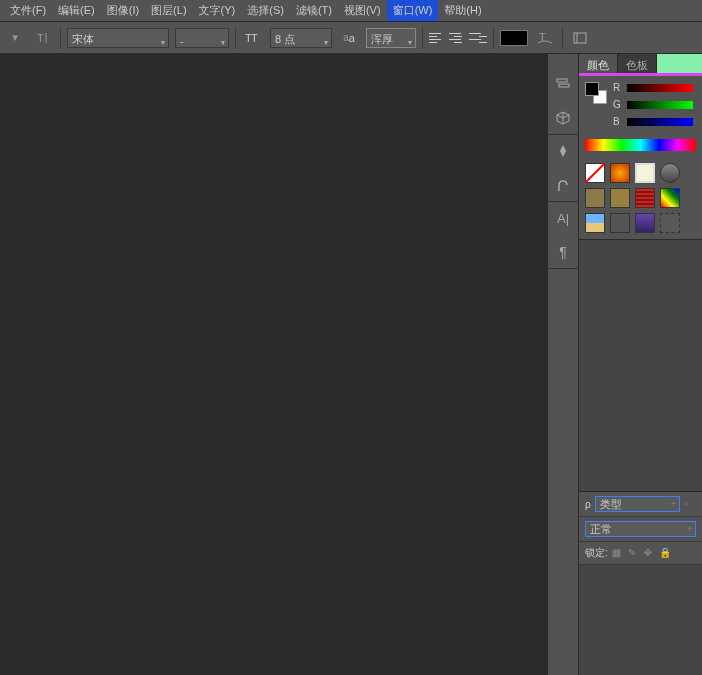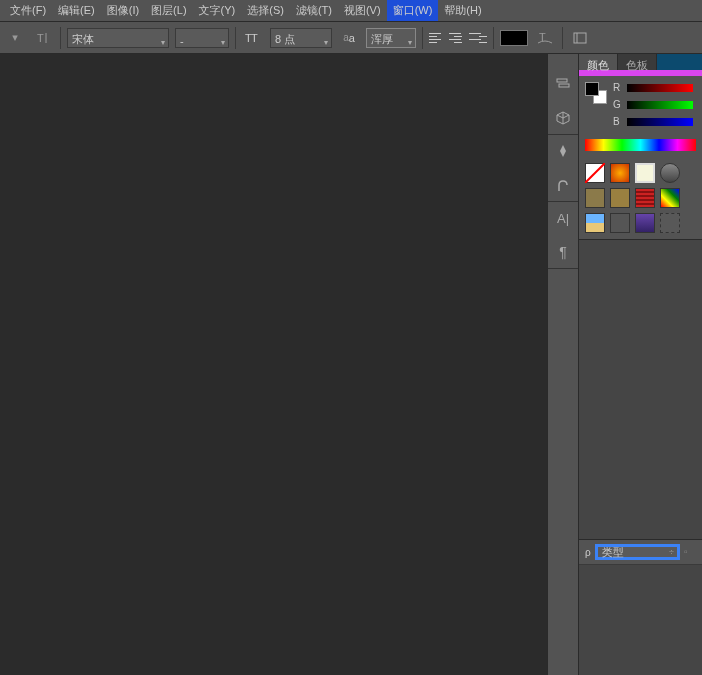--- a/index.html
+++ b/index.html
@@ -19,21 +19,21 @@
 .align-grp{display:flex;gap:2px}
 .align-btn{width:18px;height:18px;display:flex;flex-direction:column;justify-content:center;gap:2px}
 .align-btn span{height:1px;background:#ccc}
 .color-sw{width:28px;height:16px;background:#000;border:1px solid #777}
 .workspace{display:flex;height:621px}
 .canvas{flex:1;background:#2b2b2b}
 .vtbar{width:31px;background:#535353;border-left:1px solid #2a2a2a;display:flex;flex-direction:column;padding-top:14px}
 .vt-grp{border-bottom:1px solid #333;display:flex;flex-direction:column;align-items:center;padding:6px 0;gap:14px}
 .vt-ico{width:20px;height:20px;display:flex;align-items:center;justify-content:center;color:#aaa;font-size:15px}
 .right{width:124px;background:#535353;display:flex;flex-direction:column;border-left:1px solid #2a2a2a}
-.tabs{height:22px;display:flex;background:#0c4a6e;border-bottom:6px solid #d946ef}
+.tabs{height:22px;display:flex;background:#86efac;border-bottom:3px solid #d946ef}
 .tab{padding:4px 8px;background:#3a3a3a;color:#aaa;border-right:1px solid #2a2a2a}
 .tab.active{background:#535353;color:#ddd}
 .color-pnl{padding:6px;background:#535353}
 .fgbg{width:22px;height:22px;position:relative;float:left;margin-right:6px}
 .fg{width:14px;height:14px;background:#000;border:1px solid #999;position:absolute;top:0;left:0;z-index:1}
 .bg{width:14px;height:14px;background:#fff;border:1px solid #999;position:absolute;bottom:0;right:0}
 .sliders{overflow:hidden}
 .srow{display:flex;align-items:center;gap:4px;margin-bottom:6px}
 .srow label{width:10px;font-size:10px}
 .srow .bar{width:66px;height:8px}
@@ -41,21 +41,21 @@
 .bar.g{background:linear-gradient(to right,#000,#00ff00)}
 .bar.b{background:linear-gradient(to right,#000,#0000ff)}
 .spectrum{height:12px;margin-top:6px;background:linear-gradient(to right,red,yellow,lime,cyan,blue,magenta,red)}
 .styles-pnl{background:#535353;padding:6px}
 .sw-grid{display:flex;flex-wrap:wrap;gap:5px}
 .sw{width:20px;height:20px;border:1px solid #333}
 .sw.sel{border:2px solid #ddd}
 .gap{flex:1;background:#454545;border-top:1px solid #2a2a2a;border-bottom:1px solid #2a2a2a;min-height:120px}
 .layers-pnl{background:#535353}
 .lrow{display:flex;align-items:center;padding:4px 6px;gap:4px;border-bottom:1px solid #3a3a3a}
-.lrow .dd2{flex:1;height:16px;background:#5a5a5a;border:3px solid #3b82f6;padding:0 4px;font-size:10px;display:flex;align-items:center;position:relative}
+.lrow .dd2{flex:1;height:16px;background:#5a5a5a;border:1px solid #3b82f6;padding:0 4px;font-size:10px;display:flex;align-items:center;position:relative}
 .lrow .dd2::after{content:"÷";position:absolute;right:3px;font-size:9px;color:#999}
 .lock-ico{width:12px;height:12px;font-size:10px;color:#888}
 svg{pointer-events:none}
 </style>
 </head>
 <body>
 
 <div class="menubar">
   <div class="menu-item">文件(F)</div>
   <div class="menu-item">编辑(E)</div>
@@ -226,17 +226,29 @@
 
 
     <div class="layers-pnl">
       <div class="lrow">
         <span style="font-size:10px">ρ</span>
         <div class="dd2">
             <span>类型</span>
           </div>
         <span class="lock-ico">▫</span>
       </div>
+      <div class="lrow">
+        <div class="dd2">
+            <span>正常</span>
+          </div>
+      </div>
+      <div class="lrow">
+        <span style="font-size:10px">锁定:</span>
+        <span class="lock-ico">▦</span>
+        <span class="lock-ico">✎</span>
+        <span class="lock-ico">✥</span>
+        <span class="lock-ico">🔒</span>
+      </div>
       <div style="height:110px;background:#454545"></div>
     </div>
 
   </div>
 </div>
 
 </body></html>

